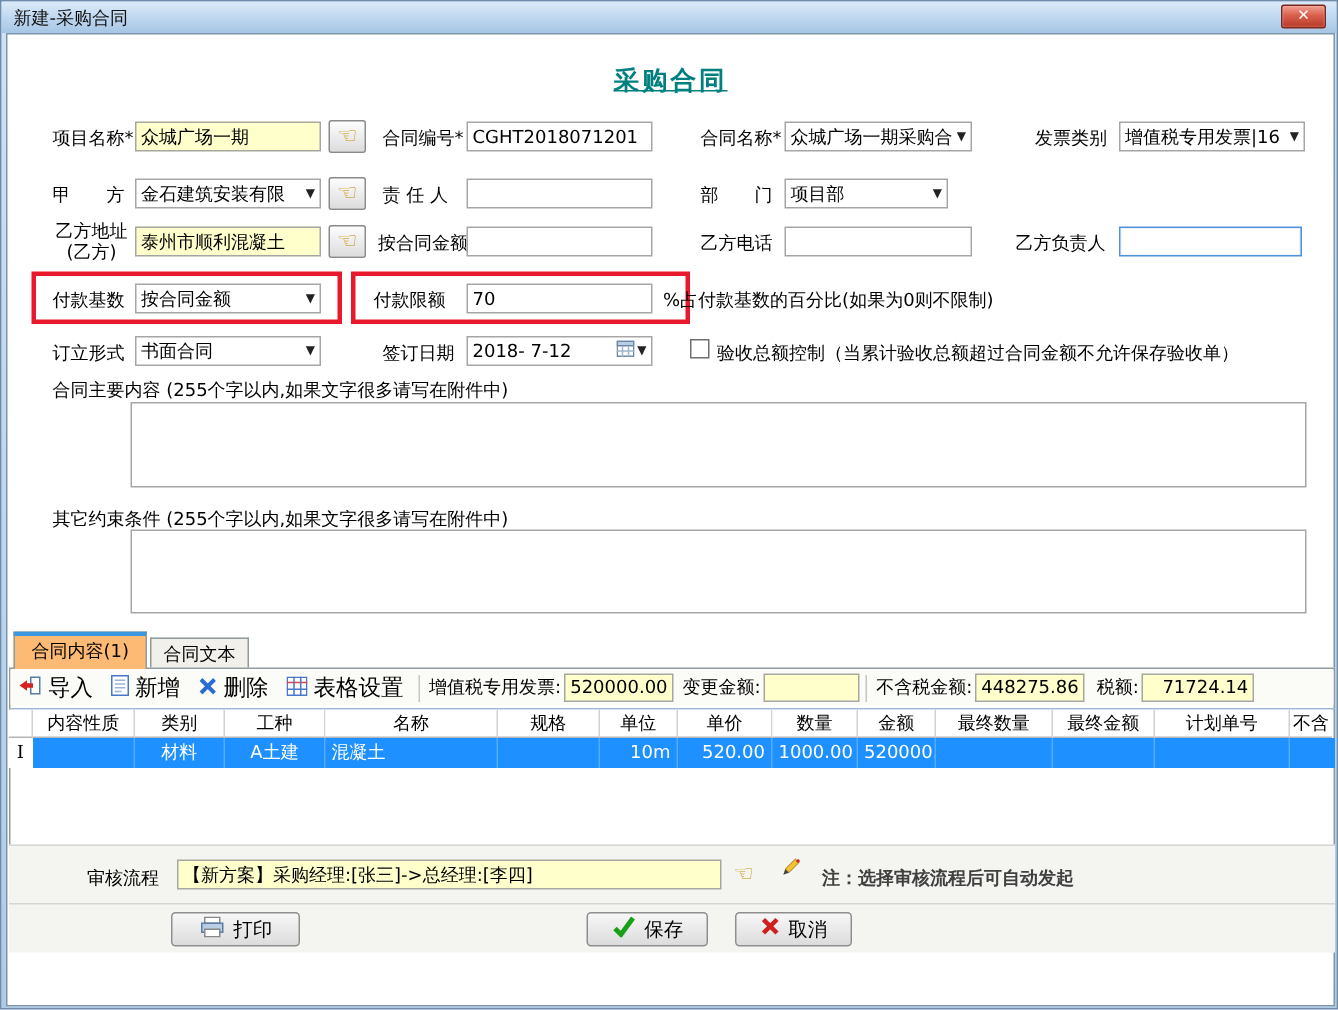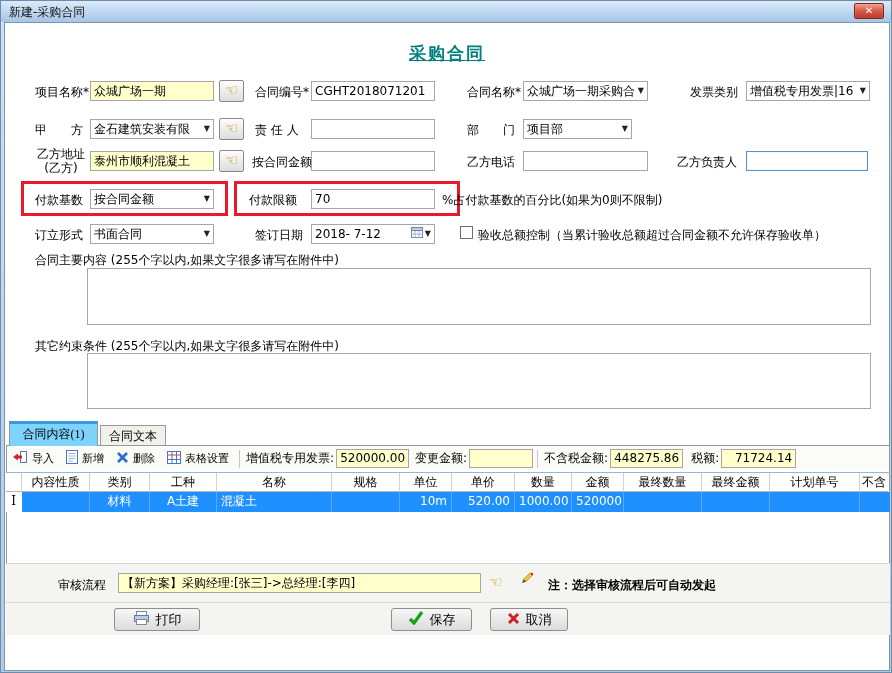--- a/index.html
+++ b/index.html
@@ -35,28 +35,28 @@
     background:linear-gradient(180deg,#fdfdfd,#dcdcdc); text-align:center; line-height:19px;
     font-size:15px; color:#c79200; cursor:pointer; }
   .redbox { position:absolute; border:3px solid #e8192c; }
   .chk { position:absolute; width:13px; height:13px; background:#fff; border:1px solid #6f6f6f; }
   .tarea { position:absolute; background:#fff; border:1px solid #a6a6a6; }
   .note-gray { color:#000; }
 
   
   .tab { position:absolute; border:1px solid #919b9c; border-bottom:none; background:#f1f0ea;
     text-align:center; font-size:12px; cursor:pointer; }
-  .tab.active { background:#7dd3fc; border-top:3px solid #3a96dd; z-index:3;font-family:Liberation Serif, serif; }
+  .tab.active { background:#fdba74; border-top:3px solid #3a96dd; z-index:3; }
   .panel { position:absolute; left:1px; top:422px; width:884px; height:173px; background:#fff;
     border:1px solid #919b9c; }
 
   
   .tbar { position:absolute; left:2px; top:424px; width:882px; height:23px; background:#fbfbf8;
     display:flex; align-items:center; z-index:2; }
-  .tbtn { display:flex; align-items:center; gap:4px; padding:0 6px; height:21px; cursor:pointer; font-size:11px; }
+  .tbtn { display:flex; align-items:center; gap:4px; padding:0 6px; height:21px; cursor:pointer; font-size:15px; }
   .tsep { width:1px; height:18px; background:#c6c6c6; margin:0 4px; }
   .tlbl { font-size:12px; padding:0 2px; }
   .tinp { height:19px; border:1px solid #a6a6a6; background:#ffffcc; font-size:12px; line-height:17px;
     padding:0 3px; text-align:right; }
 
   
   .grid { position:absolute; left:1px; top:449px; width:884px; }
   .grow { display:flex; width:100%; height:20px; overflow:hidden; }
   .th,.td { flex:0 0 auto; font-size:12px; line-height:19px; overflow:hidden; white-space:nowrap; }
   .th { text-align:center; border-right:1px solid #d2d2d2; border-bottom:1px solid #b5b5b5; background:#fff; }
@@ -74,21 +74,21 @@
   .sthumb { position:absolute; left:17px; top:1px; width:410px; height:12px;
     background:linear-gradient(180deg,#f2f2f2,#d3d3d3); border:1px solid #a9a9a9; border-radius:2px; cursor:grab; }
   .tri { width:0; height:0; border-style:solid; }
   .tri-l { border-width:4px 5px 4px 0; border-color:transparent #555 transparent transparent; }
   .tri-r { border-width:4px 0 4px 5px; border-color:transparent transparent transparent #555; }
 
   
   .footer { position:absolute; left:1px; top:540px; width:884px; height:72px; background:#f4f4f0;
     border-top:1px solid #d5d5d5; }
   .f-div { position:absolute; left:0; top:38px; width:100%; border-top:1px solid #d5d5d5; }
-  .red-note { position:absolute; color:#000000; font-weight:bold; font-size:12px; }
+  .red-note { position:absolute; color:#404040; font-weight:bold; font-size:12px; }
   .wbtn { position:absolute; height:23px; border:1px solid #8e8e8e; border-radius:3px;
     background:linear-gradient(180deg,#f7f7f7 0%,#ebebeb 45%,#dcdcdc 100%);
     display:flex; align-items:center; justify-content:center; gap:6px; font-size:13px; cursor:pointer; }
   .icon16 { display:inline-block; }
 </style>
 </head>
 <body>
 
 <div class="root">
 

